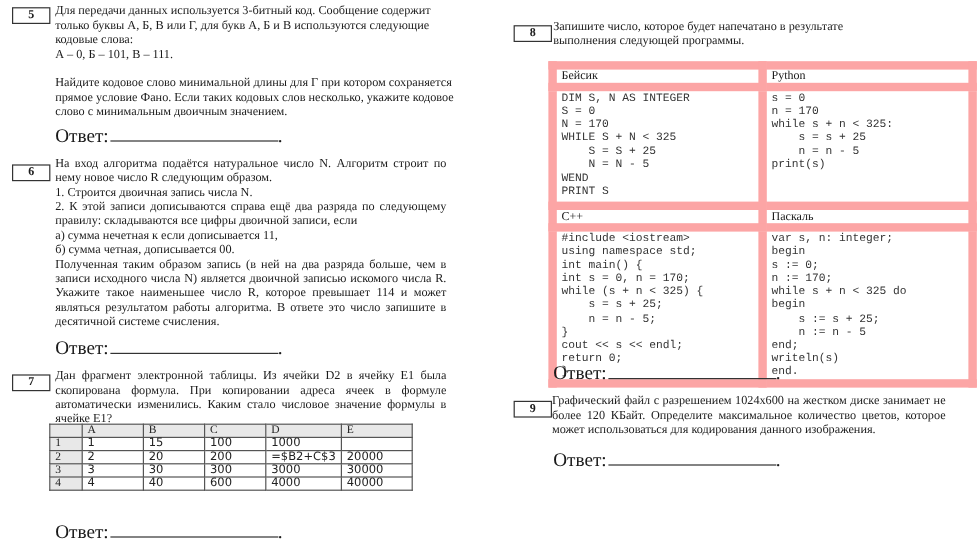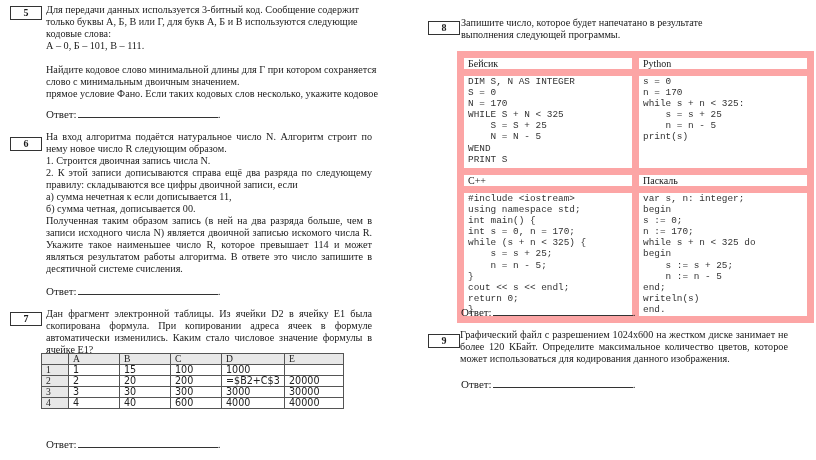--- a/index.html
+++ b/index.html
@@ -13,21 +13,21 @@
       border: 1px solid #333; background: #fff;
       font-family: "Liberation Serif", serif; font-weight: bold;
       font-size: 10px; line-height: 12px; text-align: center;
     }
     .qtext {
       position: absolute; font-size: 10.2px; line-height: 12px;
     }
     .qtext p { margin: 0; }
     .justify { text-align: justify; }
     .answer {
-      position: absolute; font-size: 11px; line-height: 12px;
+      position: absolute; font-size: 16px; line-height: 12px;
       white-space: nowrap;
     }
     .answer .line {
       display: inline-block; width: 140px; border-bottom: 1px solid #333;
       height: 9px; vertical-align: baseline; margin-left: 1px;
     }
     
     .sheet {
       position: absolute; left: 41px; top: 353px;
       border-collapse: collapse;
@@ -61,22 +61,22 @@
 <body>
 
 <div class="qbox" style="left:10px; top:6px;">5</div>
 <div class="qtext" style="left:46px; top:4px; width:350px;">
   <p> Для передачи данных используется 3-битный код. Сообщение содержит</p>
   <p>только буквы А, Б, В или Г, для букв А, Б и В используются следующие</p>
   <p>кодовые слова:</p>
   <p>А – 0, Б – 101, В – 111.</p>
   <p style="height:12px"></p>
   <p>Найдите кодовое слово минимальной длины для Г при  котором сохраняется</p>
+  <p>прямое условие Фано. Если таких кодовых слов несколько, укажите кодовое</p>
   <p>слово с минимальным двоичным значением.</p>
-  <p>прямое условие Фано. Если таких кодовых слов несколько, укажите кодовое</p>
 </div>
 <div class="answer" style="left:46px; top:108px;">
   <span>Ответ:</span><span class="line"></span><span>.</span>
 </div>
 
 <div class="qbox" style="left:10px; top:137px;">6</div>
 <div class="qtext justify" style="left:46px; top:131px; width:326px;">
   <p>На вход алгоритма подаётся натуральное число N. Алгоритм строит по нему новое число R следующим образом.</p>
   <p>1. Строится двоичная запись числа N.</p>
   <p>2. К этой записи дописываются справа ещё два разряда по следующему правилу: складываются все цифры двоичной записи, если</p>

